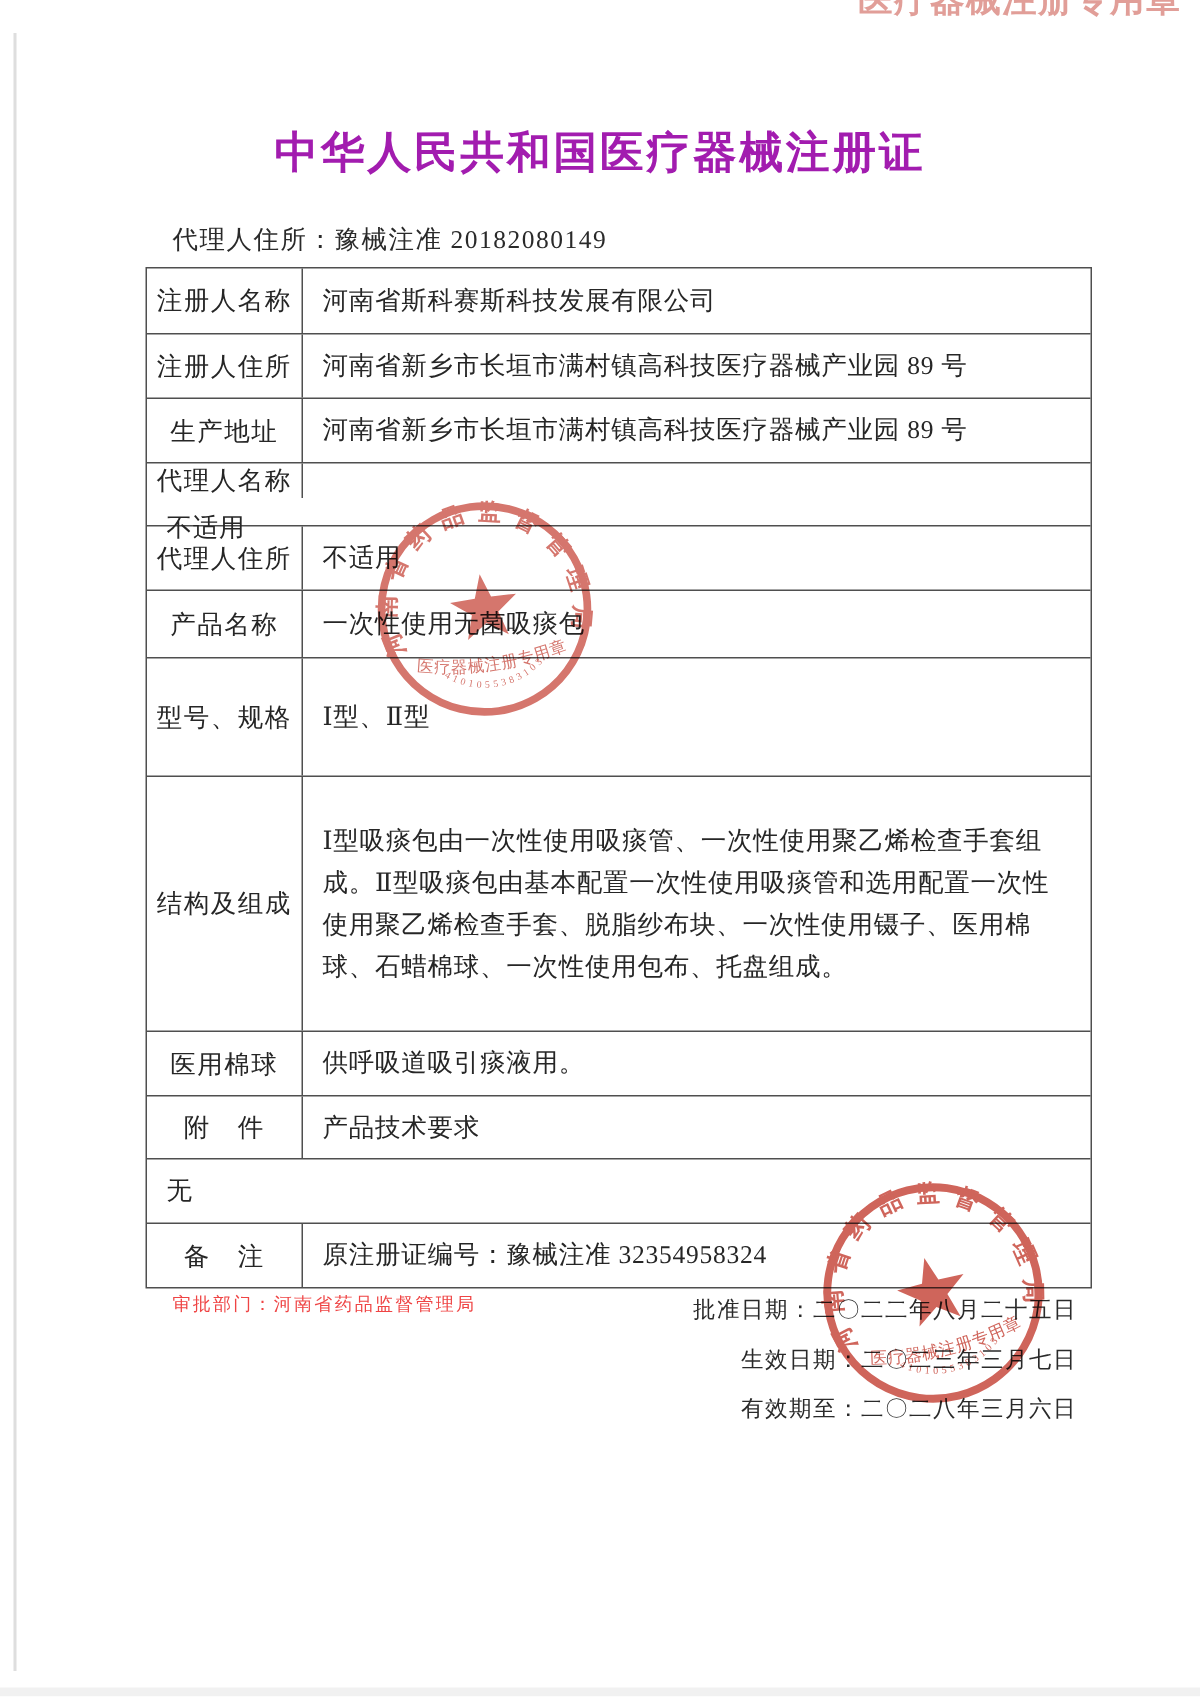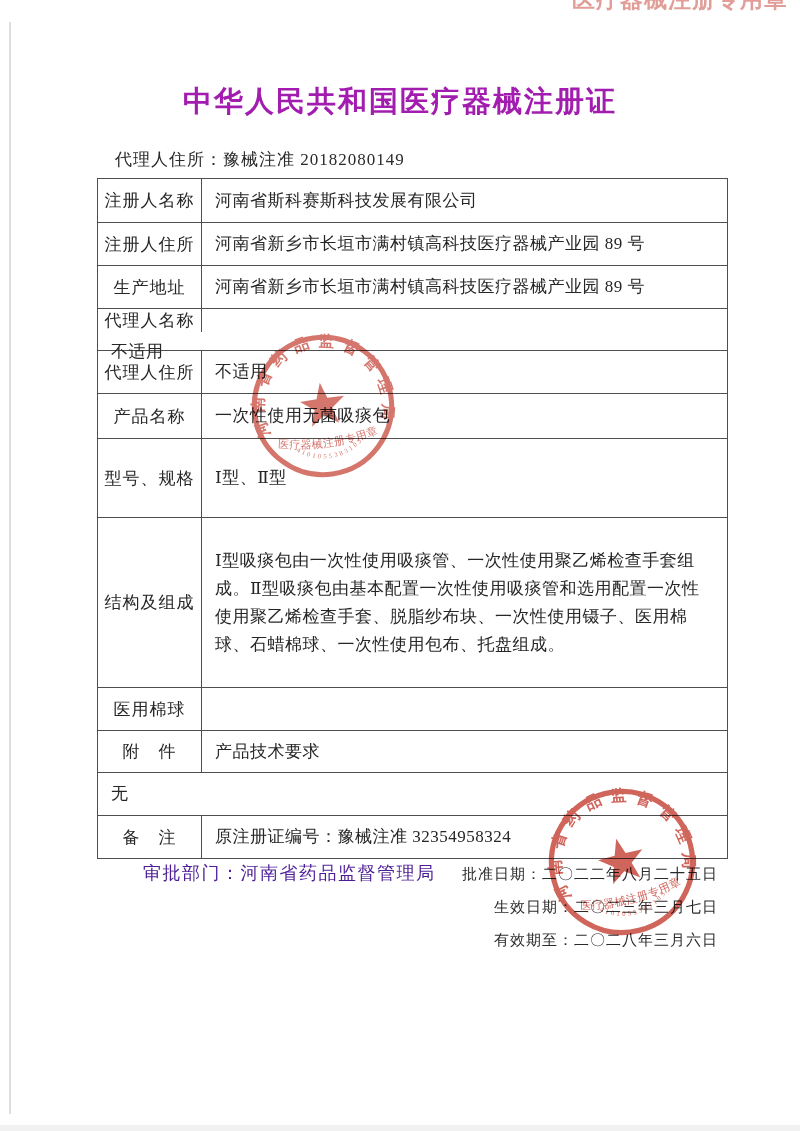--- a/index.html
+++ b/index.html
@@ -40,21 +40,21 @@
     font-size:17px;letter-spacing:1px;text-align:center;flex-shrink:0;
   }
   .t-value{
     flex:1;display:flex;align-items:center;box-sizing:border-box;
     padding:6px 16px 6px 13px;font-size:17px;line-height:28px;letter-spacing:.5px;
   }
   .r0{height:43px;} .r1{height:43px;} .r2{height:43px;} .r3{height:42px;flex-direction:column;}
   .r4{height:43px;} .r5{height:45px;} .r6{height:79px;} .r7{height:170px;}
   .r8{height:43px;} .r9{height:42px;} .r10{height:43px;} .r11{height:43px;}
   .footer-left{
-    position:absolute;left:115px;top:861px;font-size:18px;letter-spacing:1.5px;color:#4c1d95;margin-left:28px;
+    position:absolute;left:115px;top:861px;font-size:12px;letter-spacing:1.5px;color:#ef4444;
   }
   .footer-dates{
     position:absolute;left:462px;top:858px;font-size:15px;letter-spacing:1px;color:#2a2a2a;text-align:right;
   }
   .footer-dates .date-row{height:33px;line-height:33px;white-space:nowrap;}
   .seal{
     position:absolute;mix-blend-mode:multiply;pointer-events:none;
   }
   .seal-mid{left:250px;top:333px;width:146px;height:146px;opacity:.78;transform:rotate(-8deg);}
   .seal-bot{left:547px;top:787px;width:150px;height:150px;opacity:.88;transform:rotate(-14deg);}
@@ -100,20 +100,21 @@
   <div class="t-row r6">
       <div class="t-label">型号、规格</div>
       <div class="t-value">Ⅰ型、Ⅱ型</div>
     </div>
   <div class="t-row r7">
       <div class="t-label">结构及组成</div>
       <div class="t-value">Ⅰ型吸痰包由一次性使用吸痰管、一次性使用聚乙烯检查手套组成。Ⅱ型吸痰包由基本配置一次性使用吸痰管和选用配置一次性使用聚乙烯检查手套、脱脂纱布块、一次性使用镊子、医用棉球、石蜡棉球、一次性使用包布、托盘组成。</div>
     </div>
   <div class="t-row r8">
       <div class="t-label">医用棉球</div>
+      <div class="t-value">供呼吸道吸引痰液用。</div>
     </div>
   <div class="t-row r9">
       <div class="t-label">附　件</div>
       <div class="t-value">产品技术要求</div>
     </div>
   <div class="t-row r10">
       <div class="t-value">无</div>
     </div>
   <div class="t-row r11">
       <div class="t-label">备　注</div>

